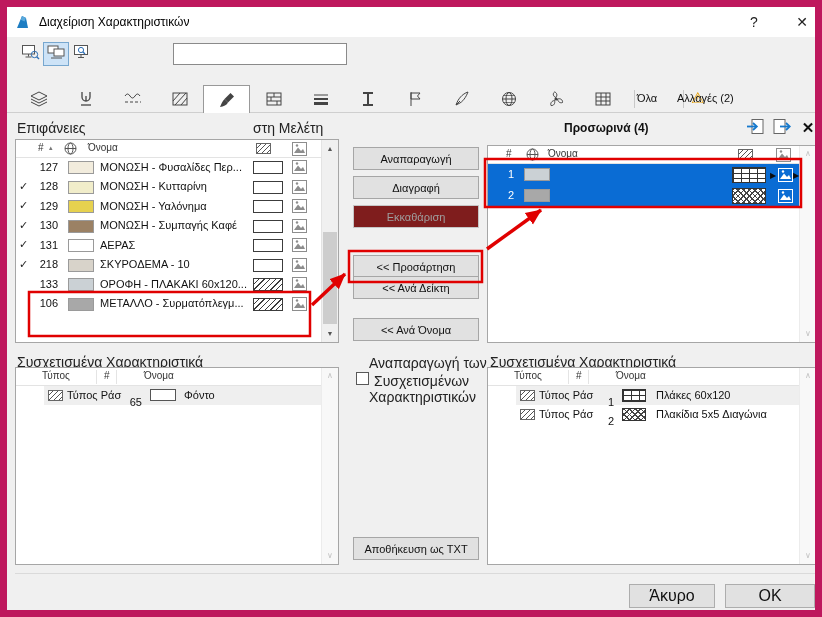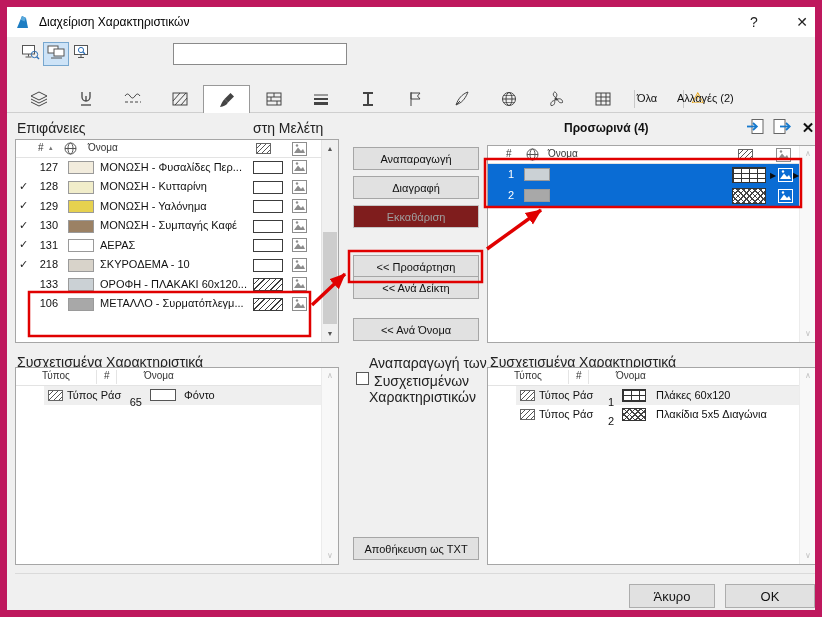--- a/index.html
+++ b/index.html
@@ -62,21 +62,21 @@
   .hatch-sm{display:inline-block;width:15px;height:11px;border:1px solid #666;background:repeating-linear-gradient(135deg,#fff 0 2.5px,#555 2.5px 3.5px);}
   .sbar{position:absolute;right:0;top:0;bottom:0;width:17px;background:#f0f0f0;border-left:1px solid #e3e3e3;}
   .sb-btn{position:absolute;left:0;width:16px;height:17px;font-size:7px;color:#555;text-align:center;line-height:17px;}
   .sb-up{top:0;}.sb-down{bottom:0;}
   .sb-thumb{position:absolute;left:1px;width:14px;background:#cdcdcd;}
   .sbar-light{position:absolute;right:0;top:0;bottom:0;width:17px;background:#f8f8f8;border-left:1px solid #ececec;}
   .sb-chev{position:absolute;left:0;width:16px;height:14px;font-size:8px;color:#c2c2c2;text-align:center;line-height:14px;}
   .mbtn{position:absolute;left:346px;width:126px;height:23px;background:#e1e1e1;border:1px solid #a6a6a6;font-size:11px;font-family:inherit;color:#111;text-align:center;}
   .mbtn.disabled{color:#9f9f9f;background:#7f1d1d;border-color:#c6c6c6;}
   .checkbox{position:absolute;left:349px;top:365px;width:13px;height:13px;border:1px solid #595959;background:#fff;}
-  .fbtn{position:absolute;top:577px;height:24px;background:#e1e1e1;border:1px solid #adadad;font-size:13px;font-family:inherit;color:#111;text-align:center;}
+  .fbtn{position:absolute;top:577px;height:24px;background:#e1e1e1;border:1px solid #adadad;font-size:16px;font-family:inherit;color:#111;text-align:center;}
   .tool-btn{position:absolute;top:108px;width:25px;height:25px;border:none;background:transparent;display:flex;align-items:center;justify-content:center;}
   .hline{position:absolute;height:1px;background:#dadada;}
   .annotations{position:absolute;left:0;top:0;pointer-events:none;z-index:50;}
 </style>
 </head>
 <body>
 
 <div class="window">
 
   <div class="titlebar">

